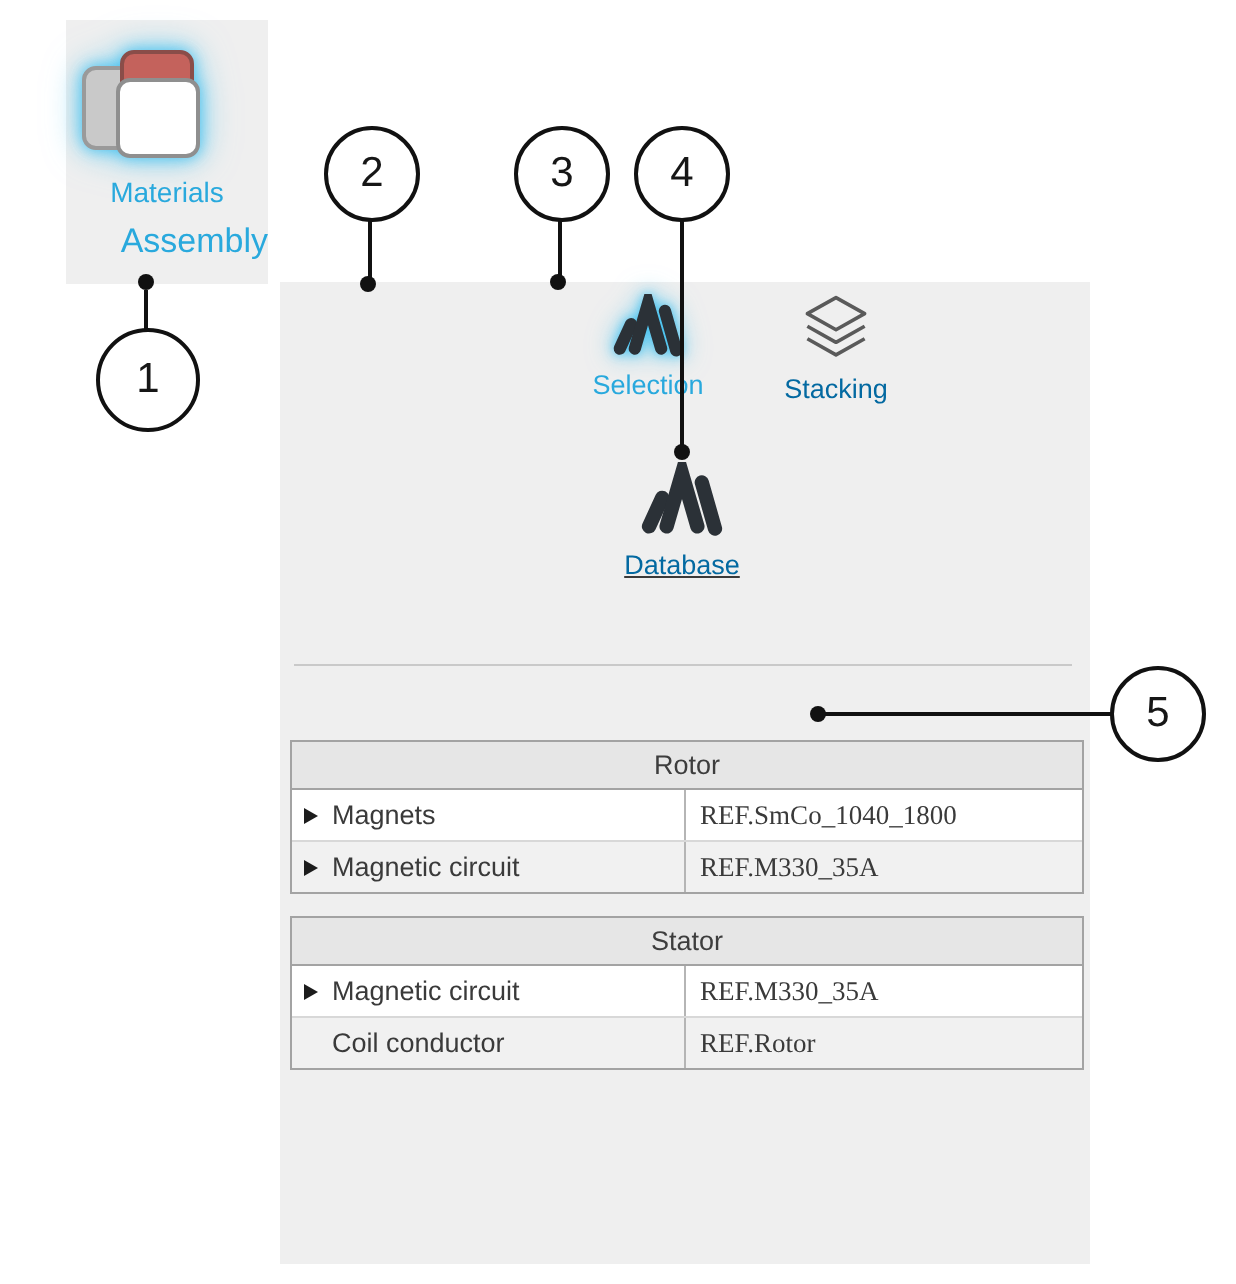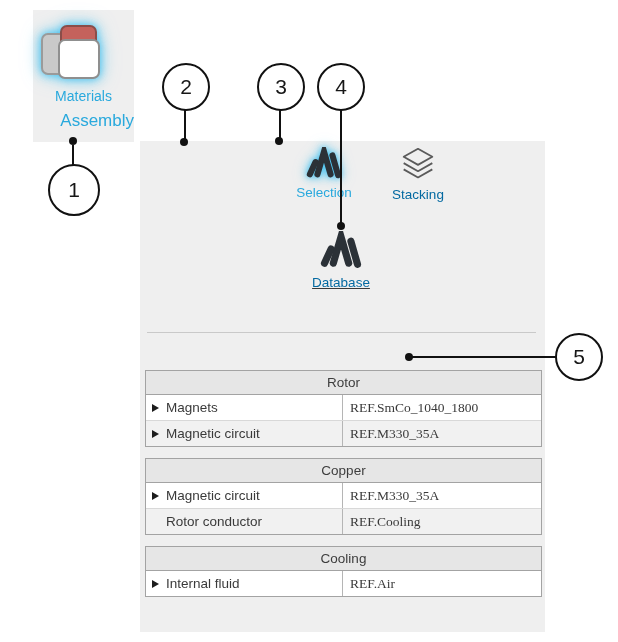--- a/index.html
+++ b/index.html
@@ -121,48 +121,36 @@
             <div class="cell label-cell">
               <span class="arrow-slot">
                 <span class="tri"></span>
               </span>
               <span>Magnetic circuit</span>
             </div>
             <div class="cell value-cell">REF.M330_35A</div>
           </div>
         </div>
         <div class="mtable">
-          <div class="mtable-header">Copper</div>
+          <div class="mtable-header">Stator</div>
           <div class="mtable-row">
             <div class="cell label-cell">
               <span class="arrow-slot">
                 <span class="tri"></span>
               </span>
               <span>Magnetic circuit</span>
             </div>
             <div class="cell value-cell">REF.M330_35A</div>
           </div>
           <div class="mtable-row alt">
             <div class="cell label-cell">
               <span class="arrow-slot"></span>
-              <span>Rotor conductor</span>
+              <span>Coil conductor</span>
             </div>
-            <div class="cell value-cell">REF.Cooling</div>
-          </div>
-        </div>
-        <div class="mtable">
-          <div class="mtable-header">Cooling</div>
-          <div class="mtable-row">
-            <div class="cell label-cell">
-              <span class="arrow-slot">
-                <span class="tri"></span>
-              </span>
-              <span>Internal fluid</span>
-            </div>
-            <div class="cell value-cell">REF.Air</div>
+            <div class="cell value-cell">REF.Rotor</div>
           </div>
         </div>
       </div>
   </div>
 
   <div class="cline" style="left:72px;top:145px;width:2px;height:20px;"></div>
   <div class="cdot" style="left:69px;top:137px;"></div>
   <div class="callout c-lg" style="left:48px;top:164px;">
     <span>1</span>
   </div>

